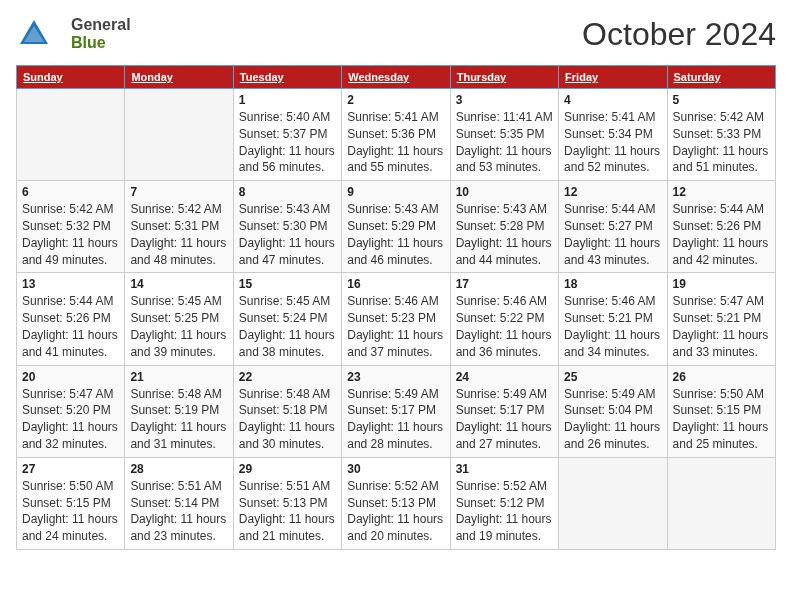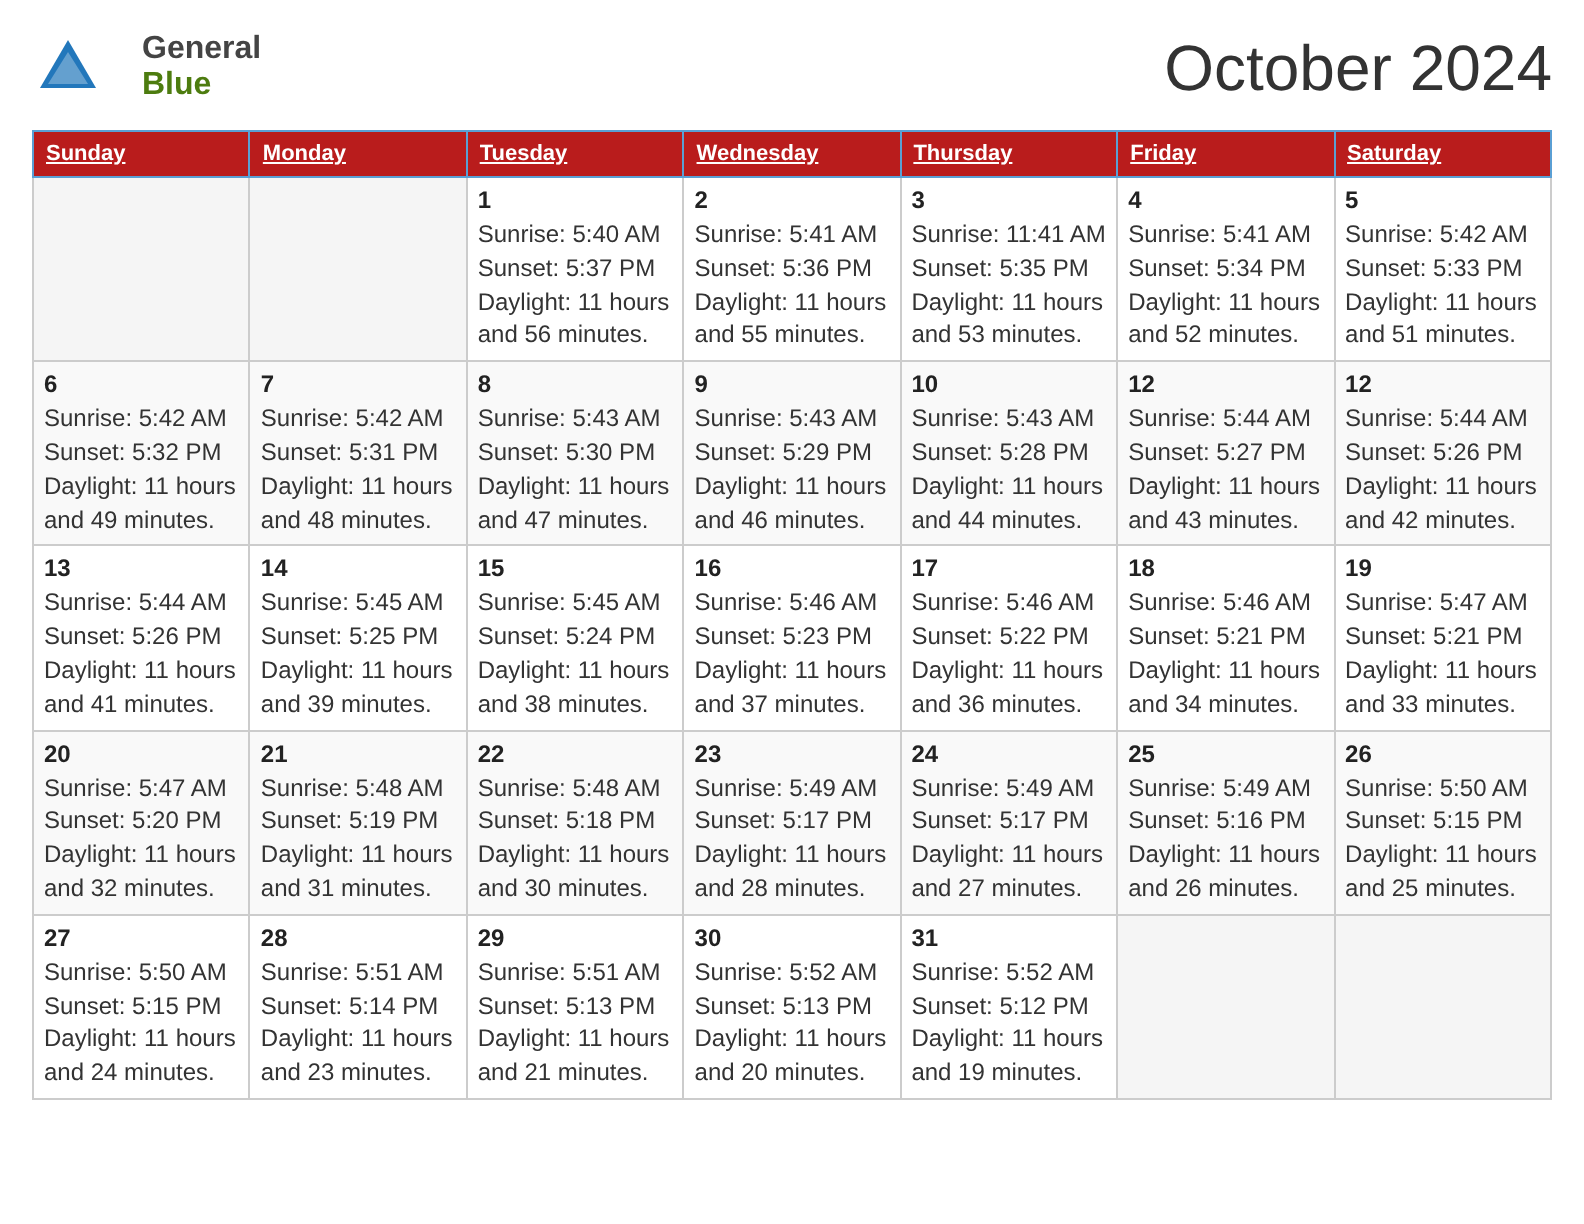--- a/index.html
+++ b/index.html
@@ -275,21 +275,21 @@
         </td>
         <td>
           <span class="day-num">24</span>
           <div class="day-detail">Sunrise: 5:49 AM
 Sunset: 5:17 PM
 Daylight: 11 hours and 27 minutes.</div>
         </td>
         <td>
           <span class="day-num">25</span>
           <div class="day-detail">Sunrise: 5:49 AM
-Sunset: 5:16 PM
+Sunset: 5:04 PM
 Daylight: 11 hours and 26 minutes.</div>
         </td>
         <td>
           <span class="day-num">26</span>
           <div class="day-detail">Sunrise: 5:50 AM
 Sunset: 5:15 PM
 Daylight: 11 hours and 25 minutes.</div>
         </td>
       </tr>
       <tr>

